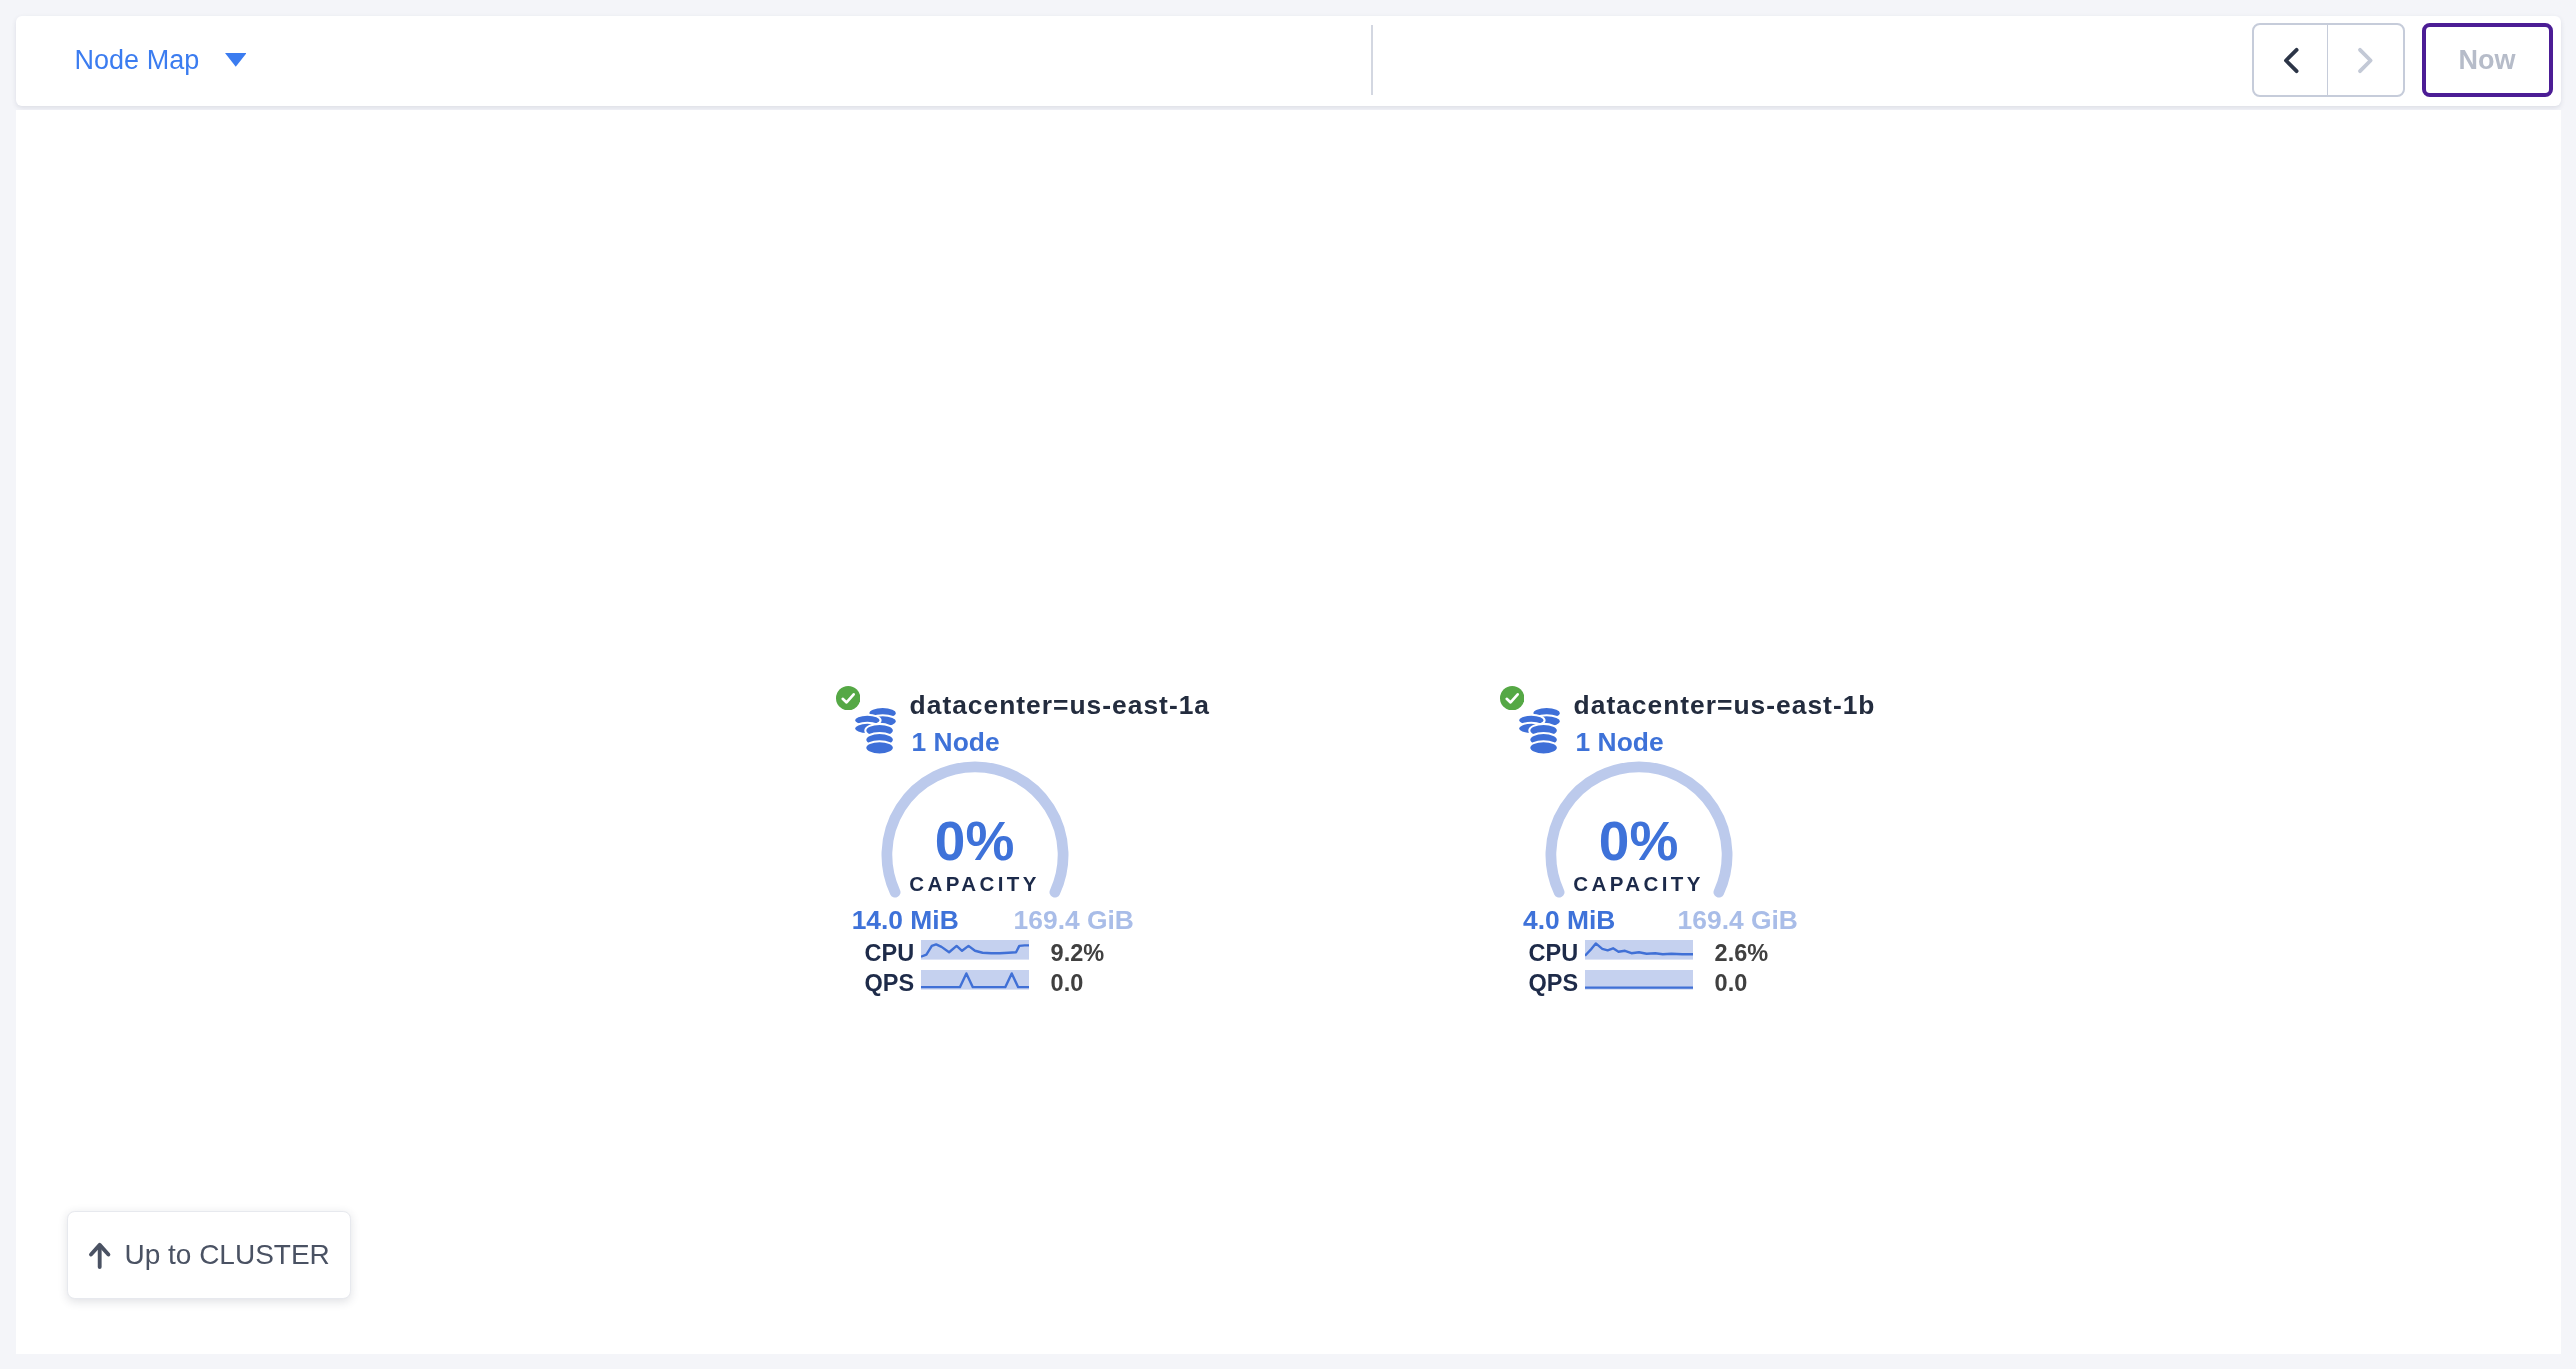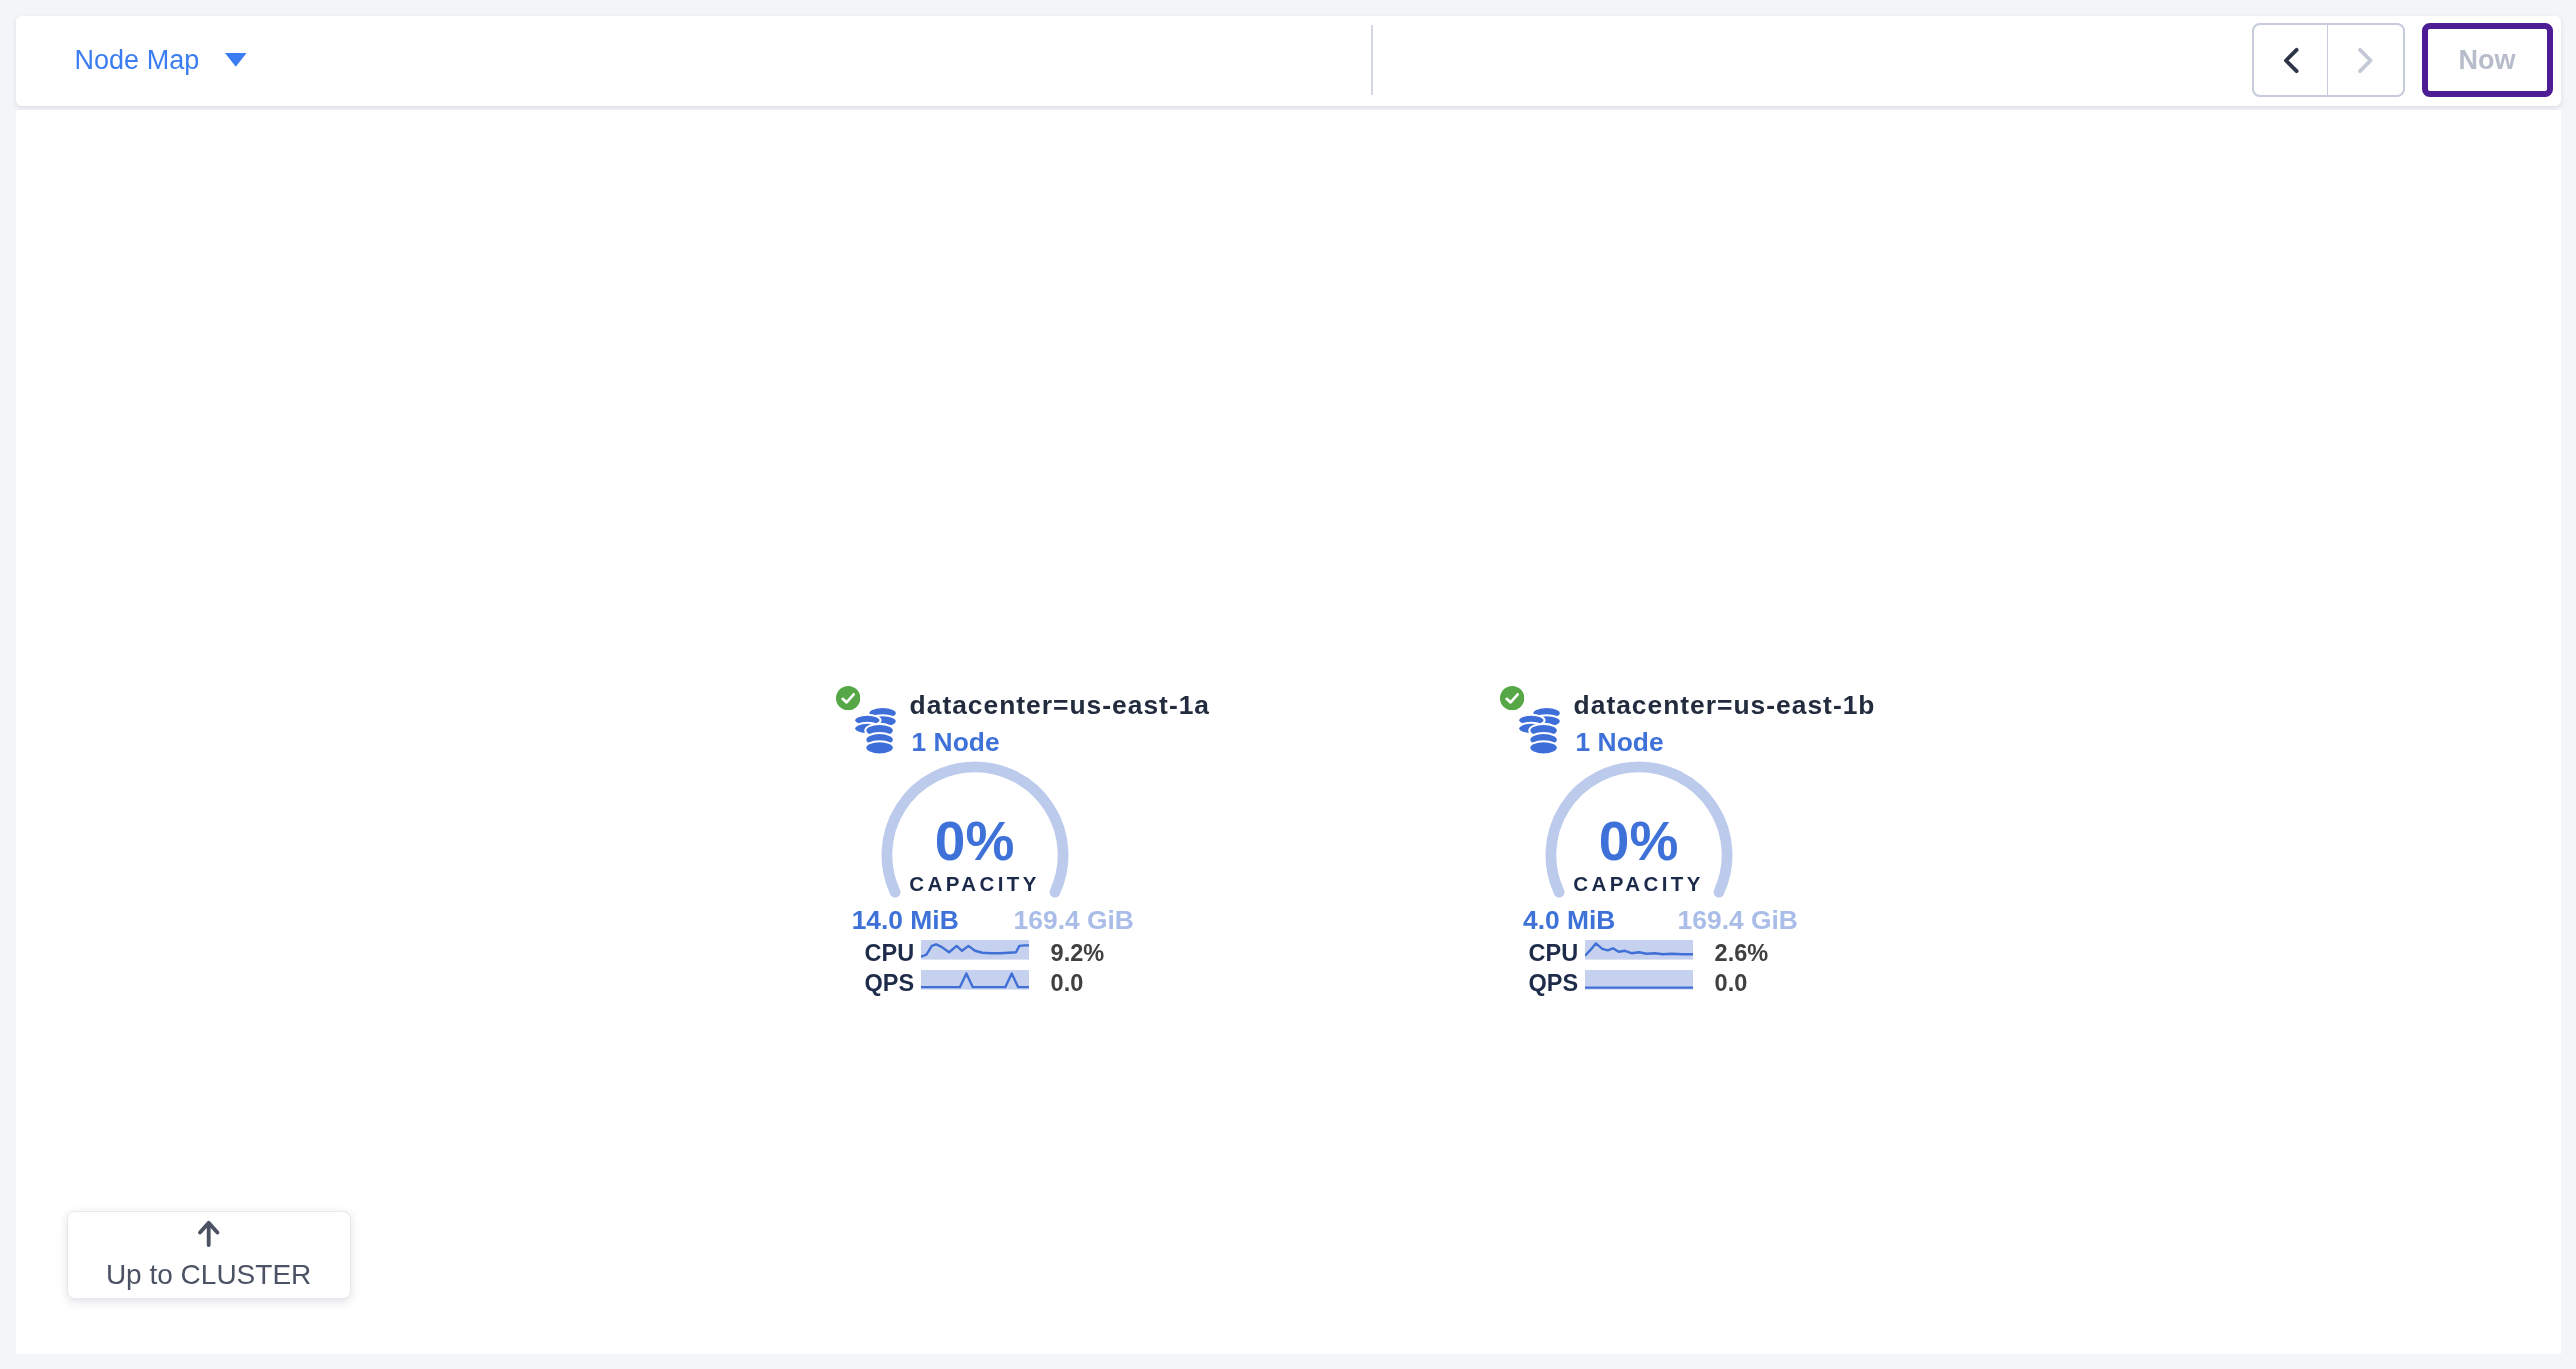--- a/index.html
+++ b/index.html
@@ -48,21 +48,21 @@
     border:2px solid #c6ccda; border-radius:7.8px; background:#fff;
     display:flex;
   }
   .arrow-group button {
     width:50%; height:100%; background:none; border:none; cursor:pointer;
     display:flex; align-items:center; justify-content:center;
   }
   .arrow-group .prev { border-right:1px solid #c6ccda; }
   .now-btn {
     position:absolute; left:2406px; top:7.8px; width:131px; height:74px;
-    border:6px solid #4c1d95; border-radius:7.8px; background:#fff;
+    border:4px solid #4c1d95; border-radius:7.8px; background:#fff;
     font-family:inherit; font-size:27px; font-weight:700; color:#b6bcc9; cursor:pointer;
   }
   
   .map-area {
     position:absolute; left:15.6px; top:110px; width:2545px; height:1244px;
     background:#ffffff;
   }
   
   .dc-card { position:absolute; top:572px; width:333px; height:323px; }
   .dc-card.c0 { left:818px; }
@@ -99,21 +99,21 @@
   .metric-value { position:absolute; left:217px; font-size:23.5px; font-weight:700; color:#404040; }
   .row-cpu { top:258px; }
   .row-qps { top:288px; }
   
   .up-btn {
     position:absolute; left:51px; top:1101px; 
     width:284px; height:88px; background:#fff;
     border:1px solid #e7e9ee; border-radius:7.8px;
     box-shadow:0 2.9px 9.8px rgba(40,50,70,0.14);
     display:flex; align-items:center; justify-content:center; gap:11.7px;
-    font-family:inherit; font-size:28px; font-weight:500; color:#4a5263; cursor:pointer;flex-direction:column;
+    font-family:inherit; font-size:28px; font-weight:500; color:#4a5263; cursor:pointer;
   }
 </style>
 </head>
 <body>
 
 <div>
 
   <header class="topbar">
 
     <div class="view-select">

